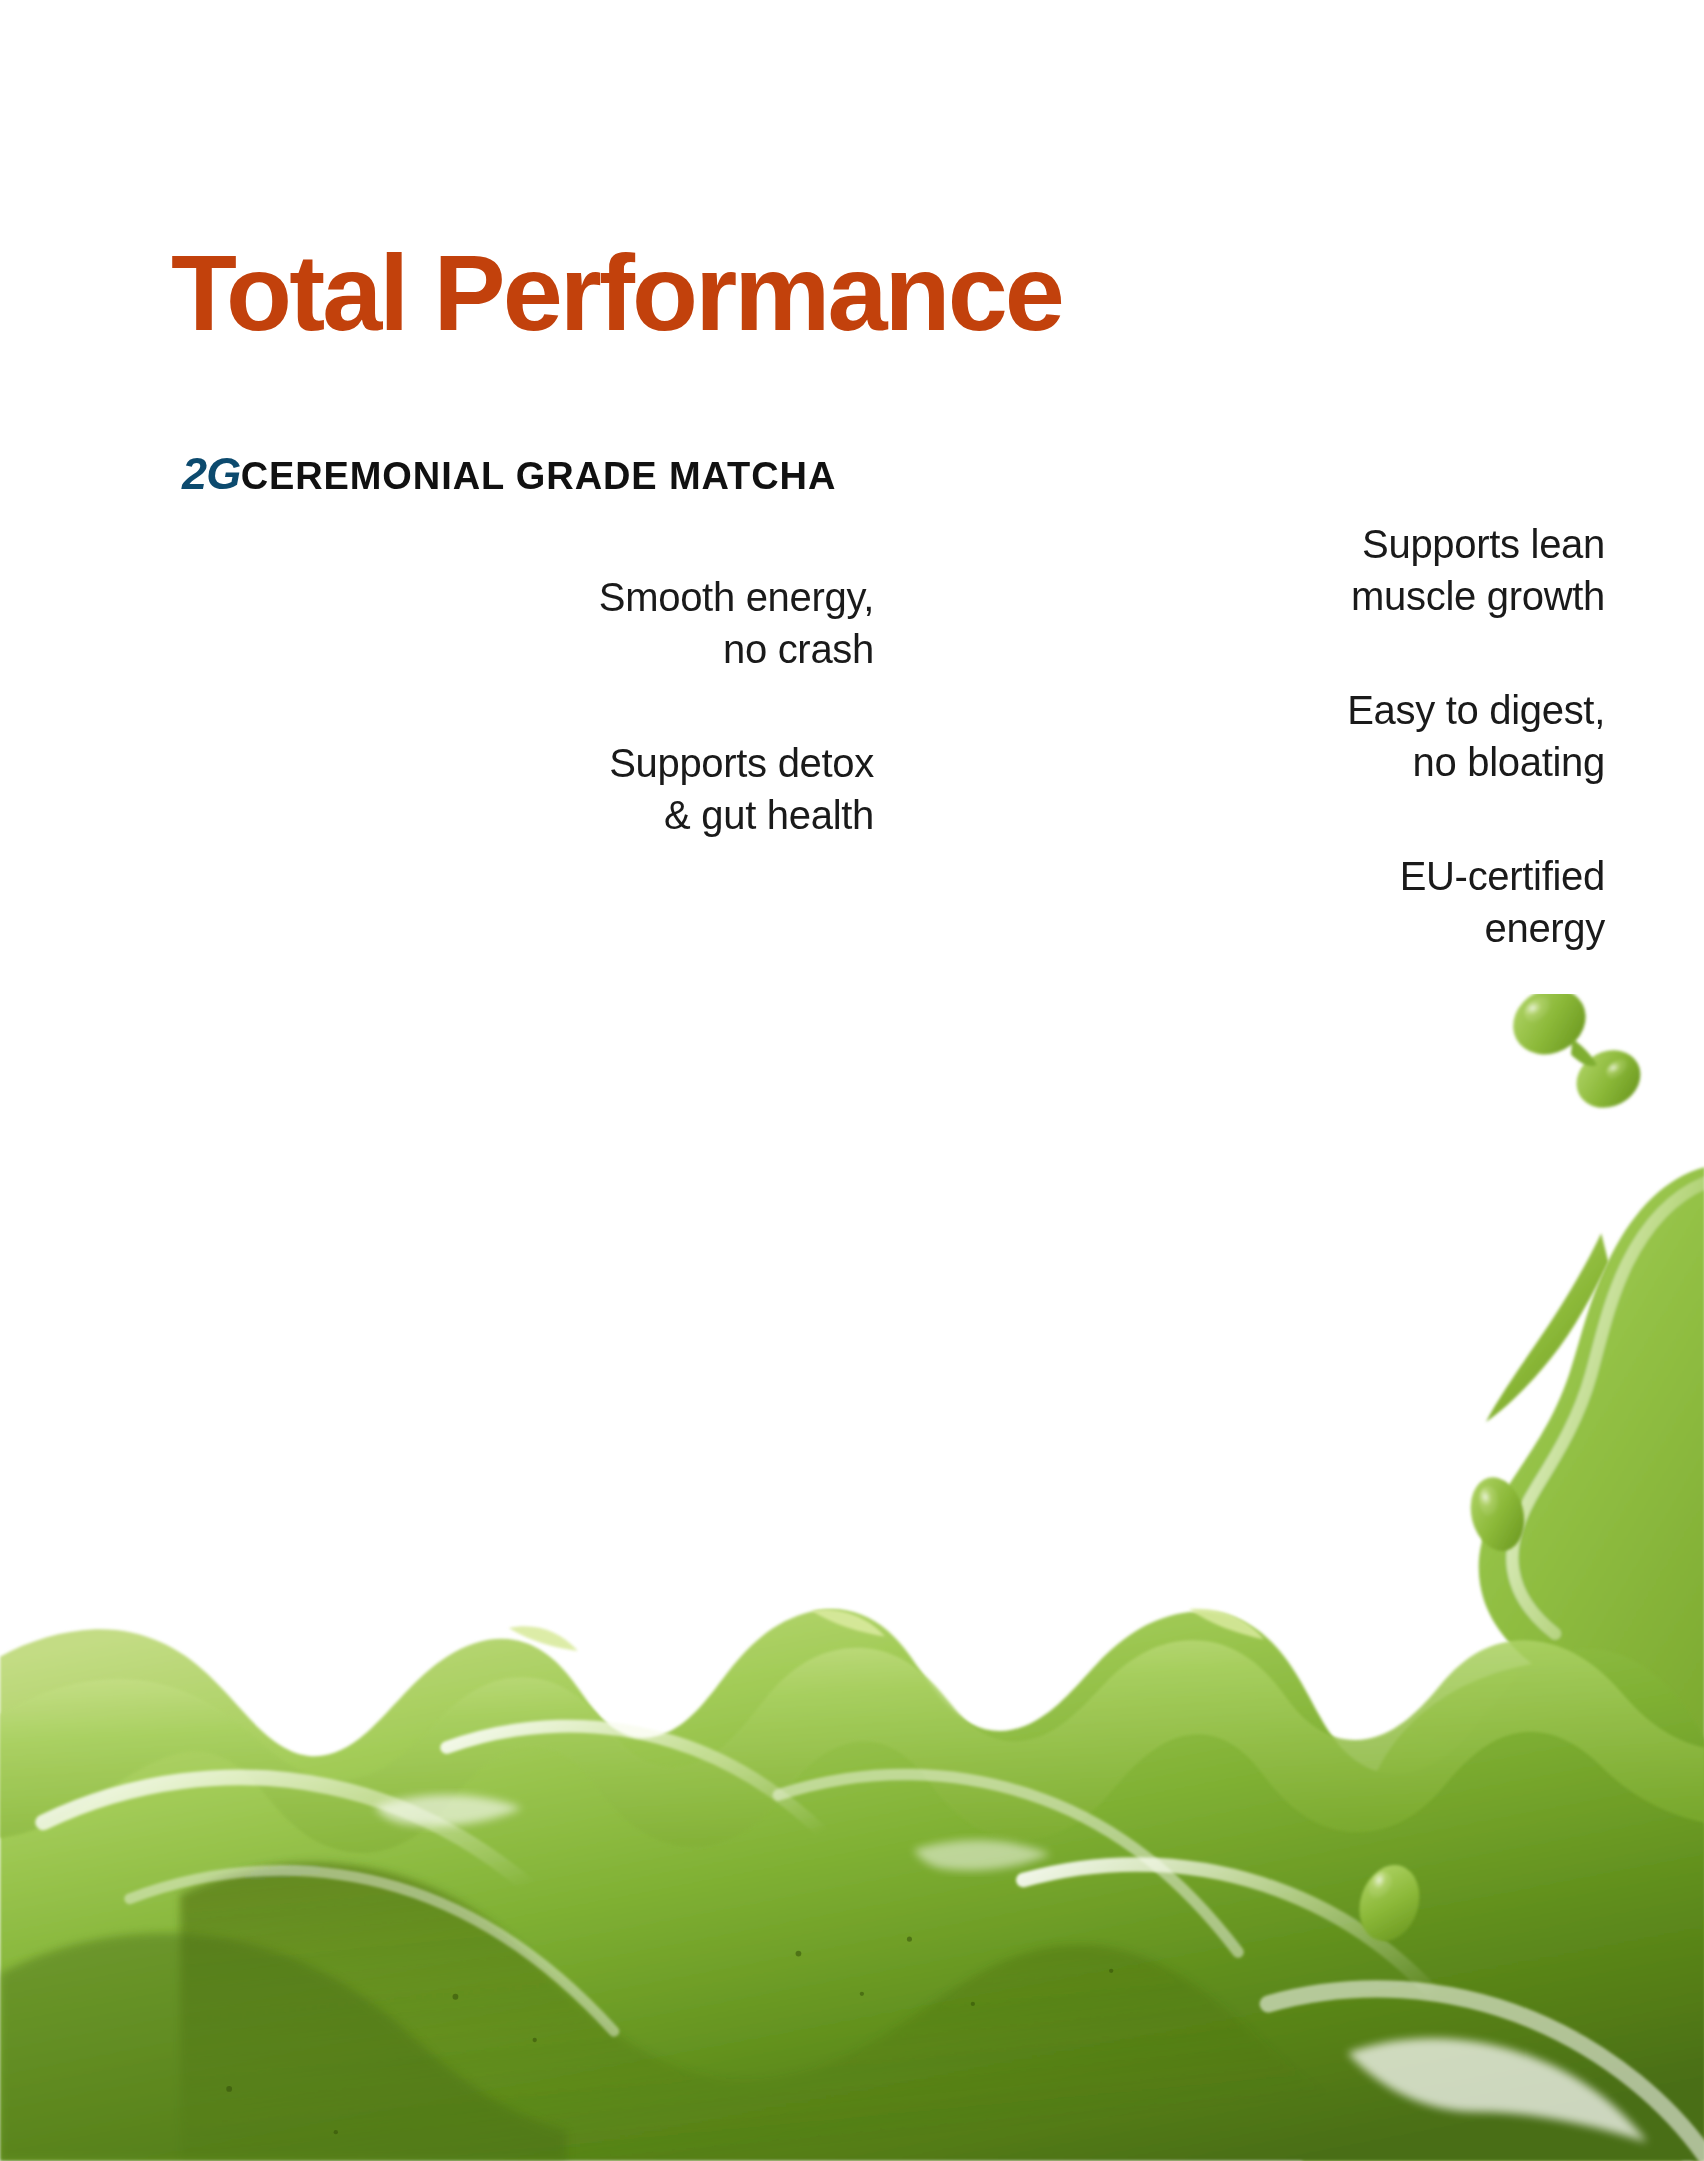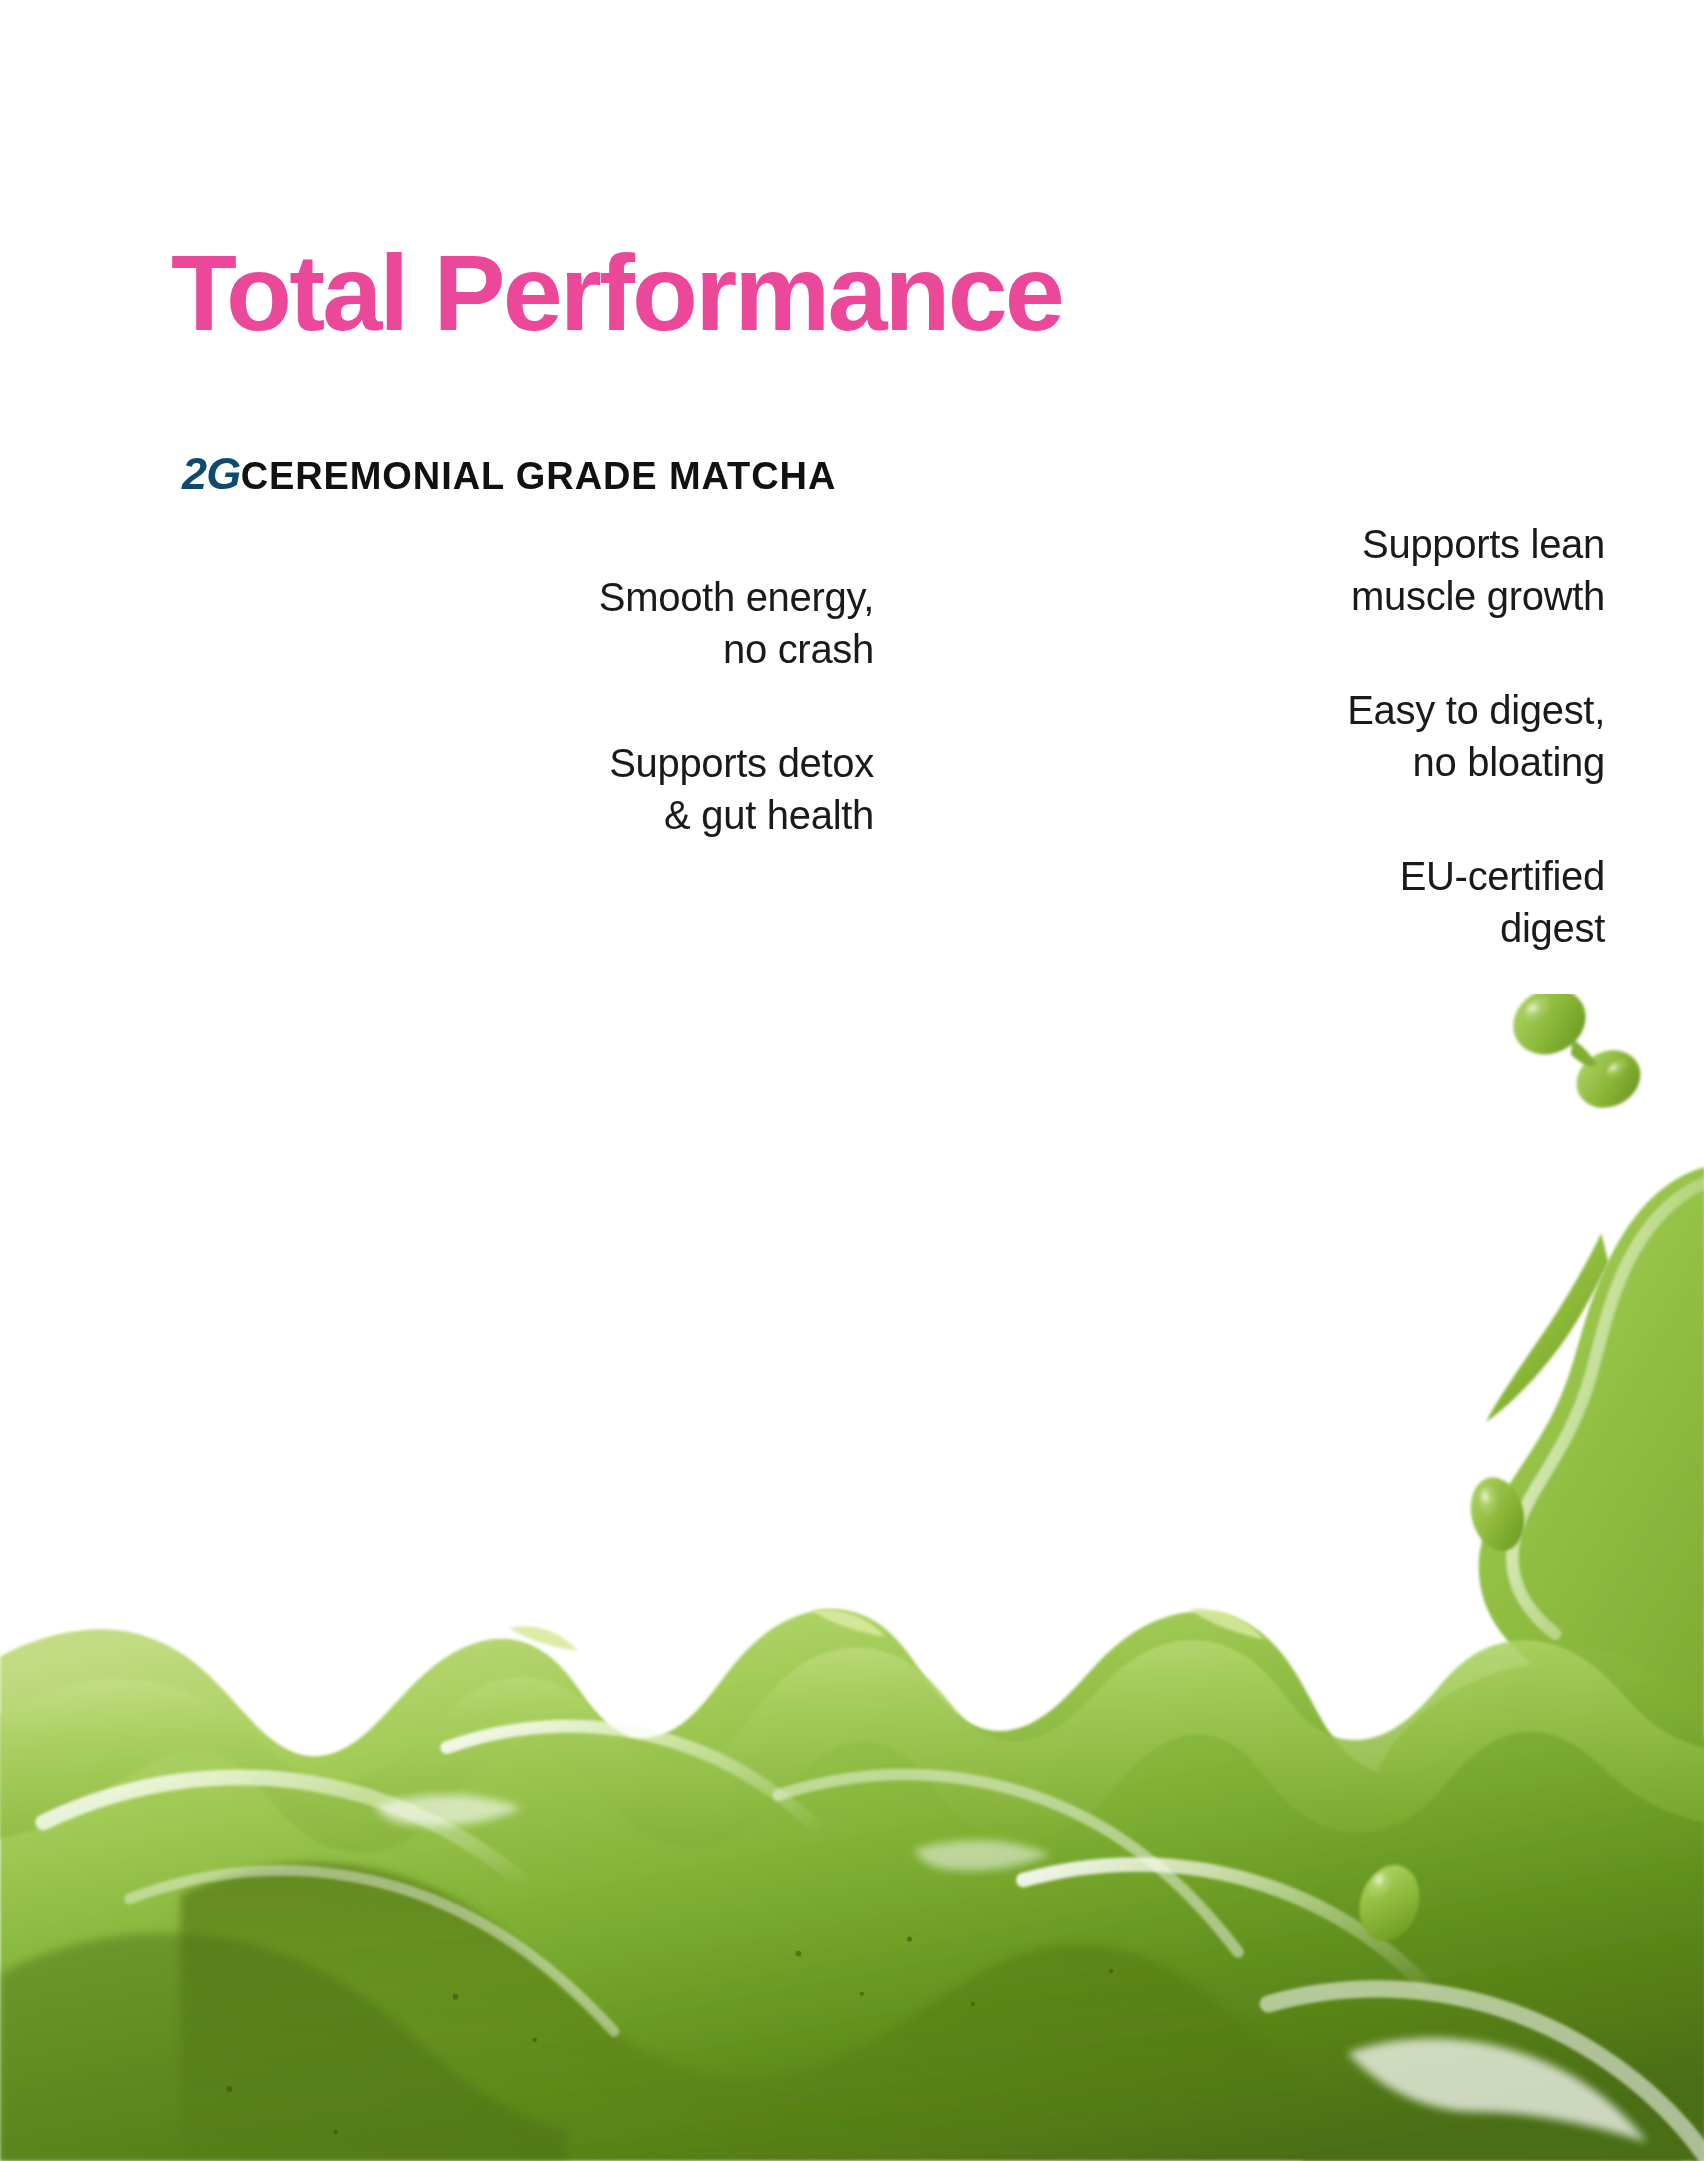--- a/index.html
+++ b/index.html
@@ -24,21 +24,21 @@
 
   
   .headline {
     position: absolute;
     left: 171px;
     top: 167px;
     font-size: 108px;
     line-height: 1.0;
     font-weight: 700;
     letter-spacing: -2.9px;
-    color: #ec4899;
+    color: #c2410c;
     white-space: nowrap;
   }
 
   
   .columns {
     position: absolute;
     left: 0;
     top: 447px;
     width: 1705px;
   }
@@ -114,21 +114,21 @@
       </div>
     </div>
 
     <div class="col col-right">
       <div class="benefits">
         <p class="benefit">Supports lean
 muscle growth</p>
         <p class="benefit">Easy to digest,
 no bloating</p>
         <p class="benefit">EU-certified
-digest</p>
+energy</p>
       </div>
     </div>
 
   </div>
 
   <div class="splash">
     <svg viewBox="0 0 2366 1620" preserveAspectRatio="none" xmlns="http://www.w3.org/2000/svg">
       <defs>
         <linearGradient id="gMain" x1="0.15" y1="0" x2="0.75" y2="1">
           <stop offset="0" stop-color="#c3dc84"></stop>

